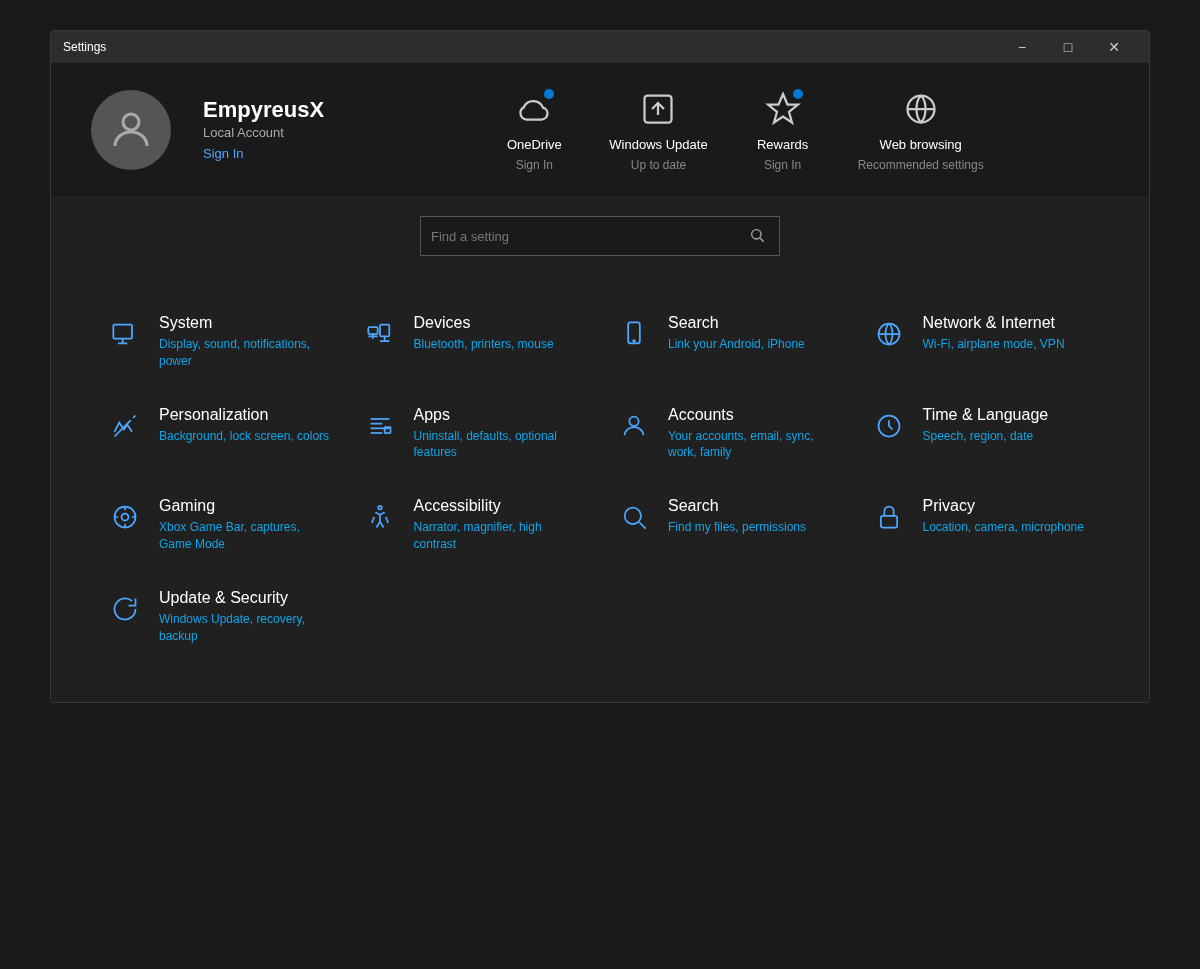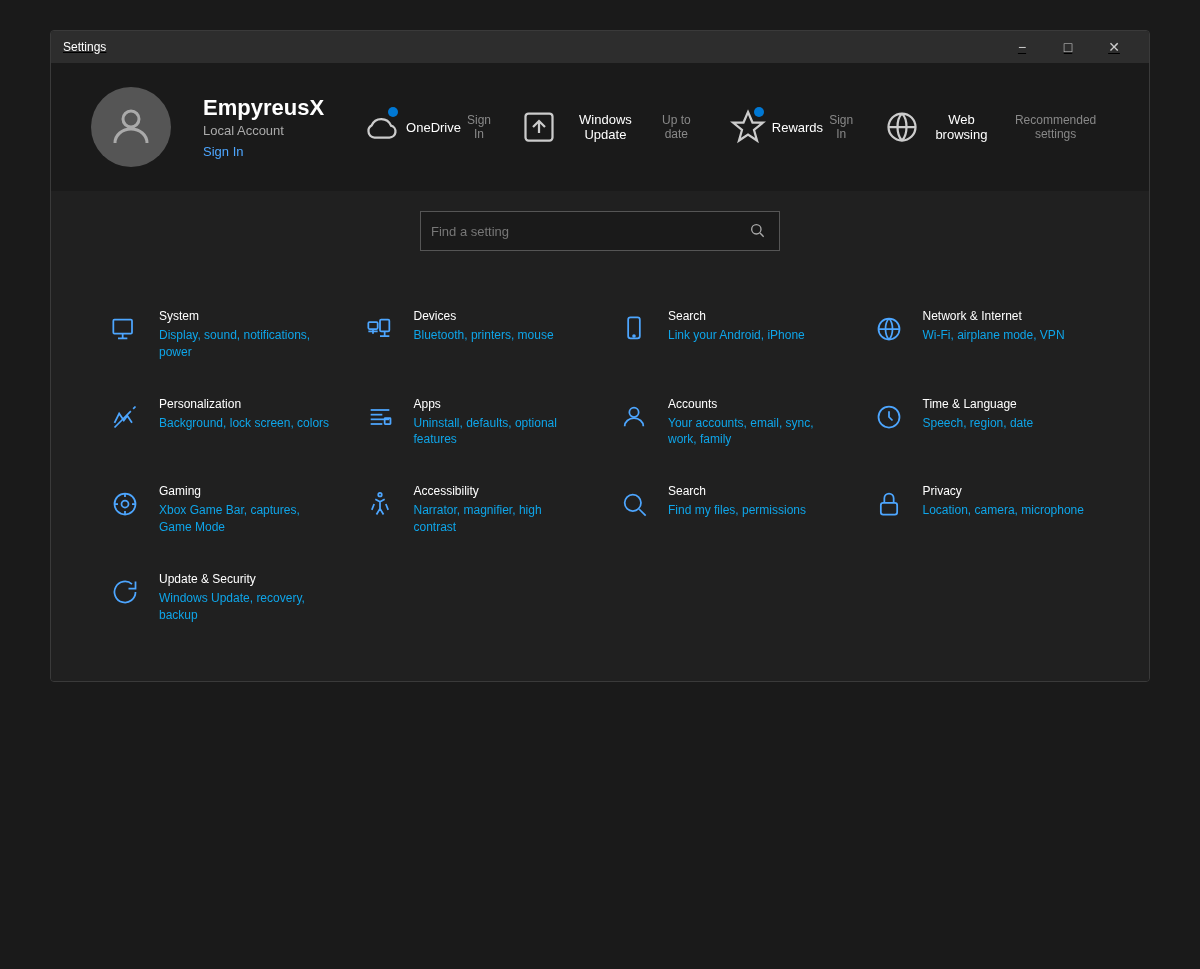--- a/index.html
+++ b/index.html
@@ -19,21 +19,20 @@
       border-radius: 4px;
       overflow: hidden;
     }
     .titlebar {
       background: #2d2d2d;
       height: 32px;
       display: flex;
       align-items: center;
       padding: 0 12px;
       user-select: none;
-      text-decoration: underline;
     }
     .titlebar-title {
       color: #fff;
       font-size: 12px;
       flex: 1;
     }
     .titlebar-controls {
       display: flex;
       gap: 0;
     }
@@ -81,21 +80,21 @@
     .profile-signin { font-size: 13px; color: #4da6ff; cursor: pointer; text-decoration: none; }
 
     .header-tiles {
       display: flex;
       gap: 30px;
       flex: 1;
       justify-content: center;
     }
     .header-tile {
       display: flex;
-      flex-direction: row;
+      flex-direction: column;
       align-items: center;
       gap: 6px;
       cursor: pointer;
       min-width: 90px;
     }
     .tile-icon {
       width: 44px;
       height: 44px;
       display: flex;
       align-items: center;
@@ -168,21 +167,21 @@
     .setting-icon {
       width: 36px;
       height: 36px;
       display: flex;
       align-items: center;
       justify-content: center;
       flex-shrink: 0;
       margin-top: 2px;
     }
     .setting-text {}
-    .setting-name { font-size: 12px; color: #fff; font-weight: 500; margin-bottom: 4px; }
+    .setting-name { font-size: 16px; color: #fff; font-weight: 500; margin-bottom: 4px; }
     .setting-desc { font-size: 12px; color: #0ea5e9; line-height: 1.4; }
   </style>
 </head>
 <body>
 
 <div class="window">
 
   <div class="titlebar">
     <span class="titlebar-title">Settings</span>
     <div class="titlebar-controls">

